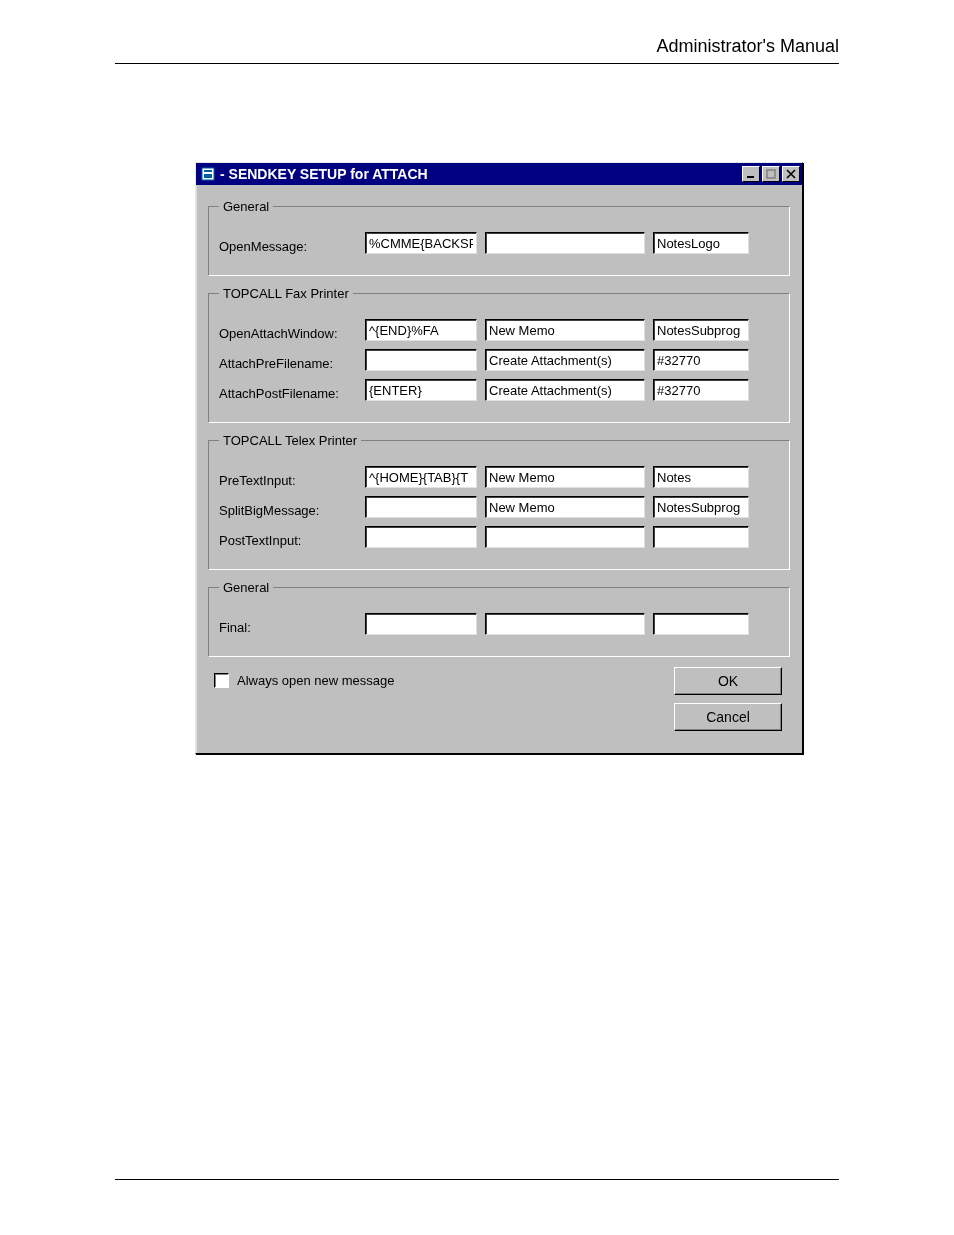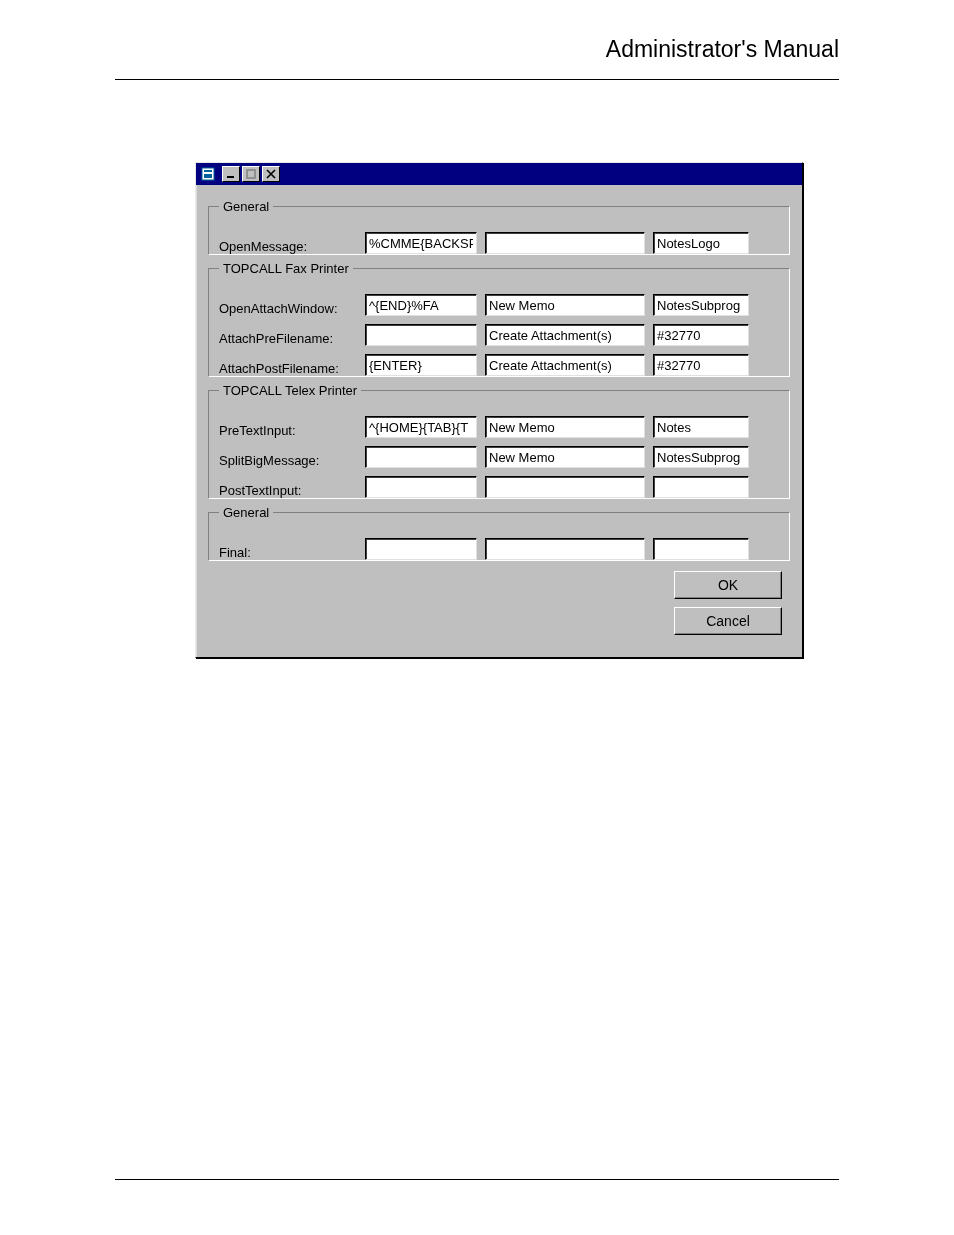--- a/index.html
+++ b/index.html
@@ -13,23 +13,23 @@
     color: #000;
     position: relative;
   }
   .page-header {
     position: absolute;
     top: 36px;
     left: 115px;
     right: 115px;
     border-bottom: 1.5px solid #000;
     text-align: right;
-    padding-bottom: 16px;
+    padding-bottom: 6px;
     font-family: Arial, sans-serif;
-    font-size: 23px;
+    font-size: 18px;
   }
   .page-footer {
     position: absolute;
     bottom: 55px;
     left: 115px;
     right: 115px;
     border-top: 1.5px solid #000;
   }
   .window {
     position: absolute;
@@ -79,22 +79,22 @@
     margin: 0 6px 2px 6px;
   }
   .col-a { width: 150px; }
   .col-k { width: 120px; }
   .col-c { width: 170px; }
   .col-x { width: 100px; }
   fieldset.grp {
     border: 1px solid #808080;
     border-right-color: #fff;
     border-bottom-color: #fff;
-    margin: 6px 0 2px 0;
-    padding: 10px 10px 0 10px;
+    margin: 6px 0 10px 0;
+    padding: 10px 10px 21px 10px;
     position: relative;
   }
   fieldset.grp > legend {
     padding: 0 4px;
     font-size: 13px;
     color: #000;
     background: #bfbfbf;
   }
   .row {
     display: flex;
@@ -157,20 +157,21 @@
 
 <div class="window">
   <div class="titlebar">
     <span class="app-icon">
       <svg width="14" height="14" viewBox="0 0 14 14">
           <rect x="1" y="1" width="12" height="12" fill="#fff" stroke="#0060a0"></rect>
           <rect x="3" y="3" width="8" height="2" fill="#0060a0"></rect>
           <rect x="3" y="7" width="8" height="4" fill="#0060a0"></rect>
         </svg>
     </span>
+    <span class="title-text">- SENDKEY SETUP for ATTACH</span>
     <span class="win-btns">
       <span class="win-btn">
         <svg width="10" height="10" viewBox="0 0 10 10">
             <rect x="1" y="7" width="7" height="2" fill="#000"></rect>
           </svg>
       </span>
       <span class="win-btn disabled">
         <svg width="10" height="10" viewBox="0 0 10 10">
             <rect x="1" y="1" width="8" height="8" fill="none" stroke="#808080" stroke-width="1.5"></rect>
           </svg>
@@ -245,20 +246,24 @@
       <div class="row">
         <span class="lbl">Final:</span>
         <input class="txt keys" value="" style="">
         <input class="txt caption" value="" style="">
         <input class="txt class" value="" style="">
       </div>
     </fieldset>
 
     <div class="bottom">
       <div class="checks">
+        <label class="check">
+          <input type="checkbox" style="">
+          <span>Always open new message</span>
+        </label>
       </div>
       <div class="btns">
         <button class="btn">OK</button>
         <button class="btn">Cancel</button>
       </div>
     </div>
 
   </div>
 </div>
 

